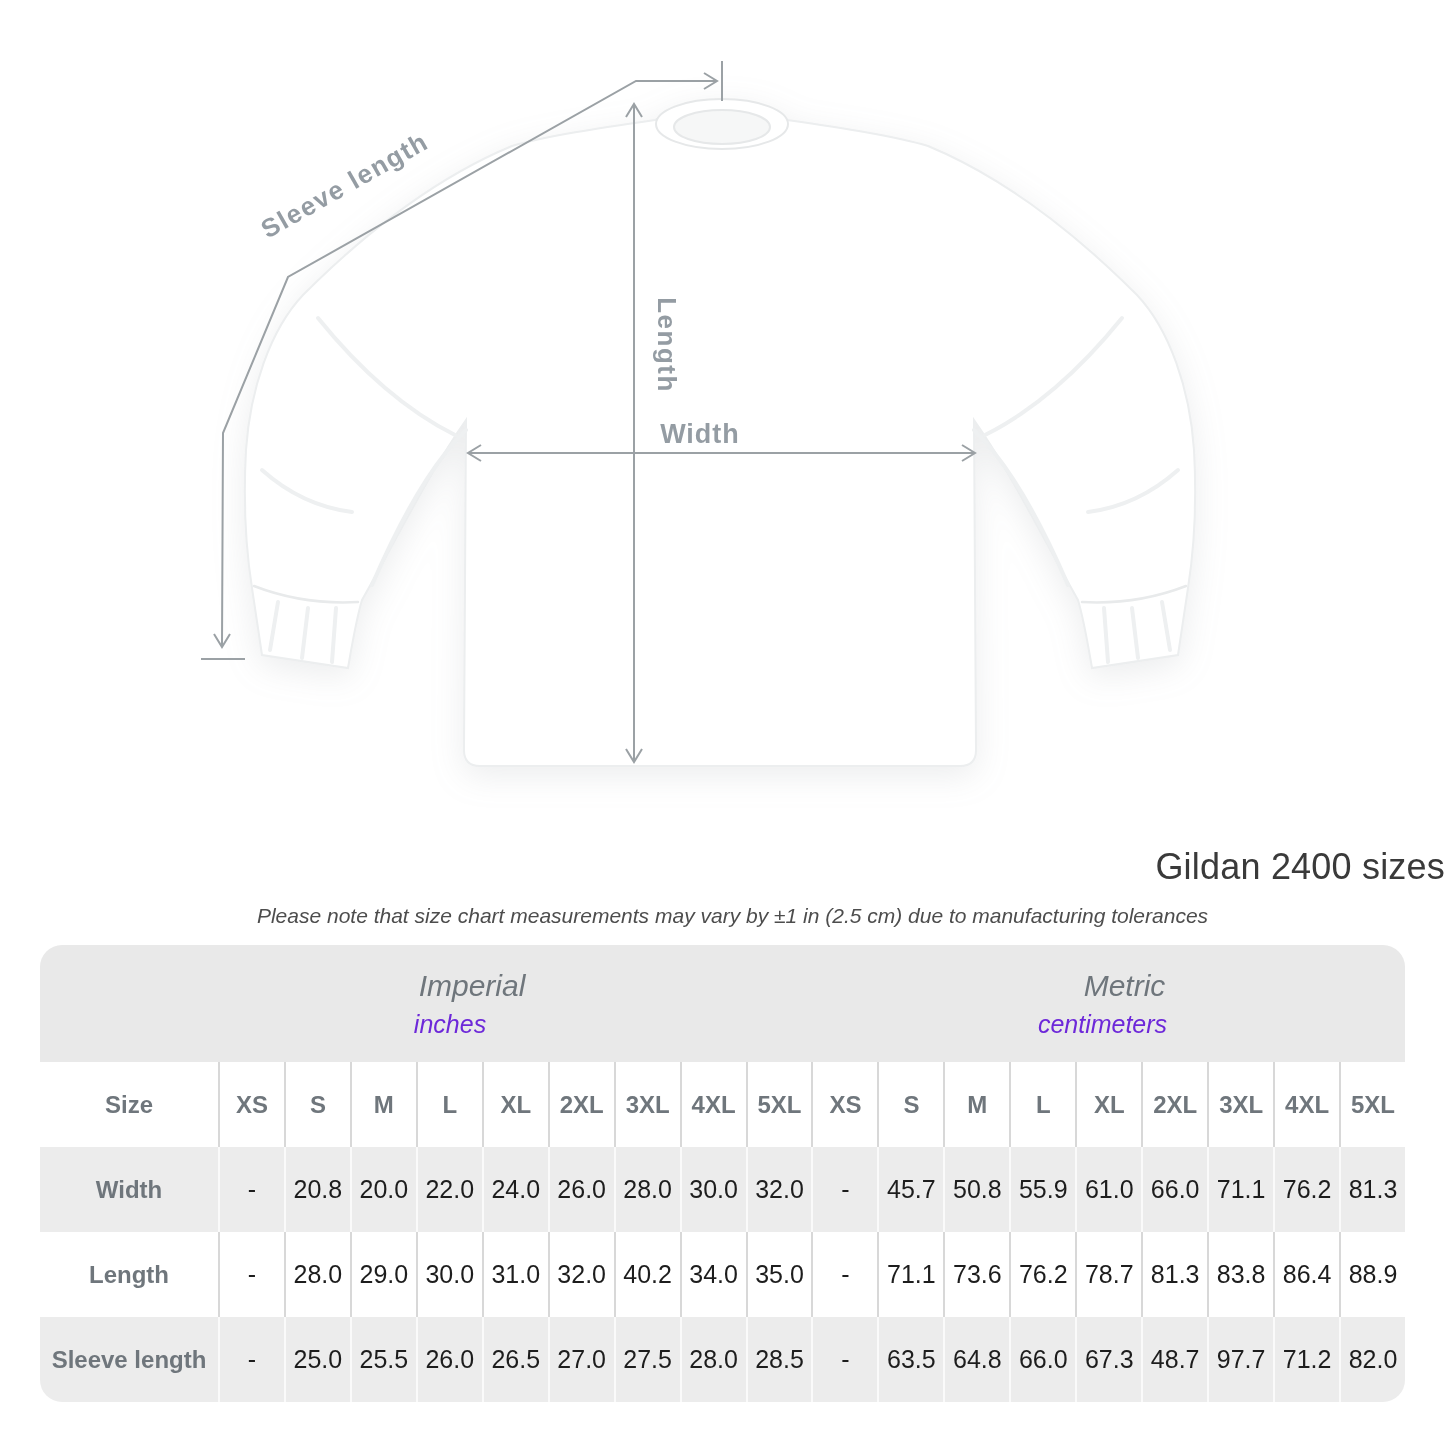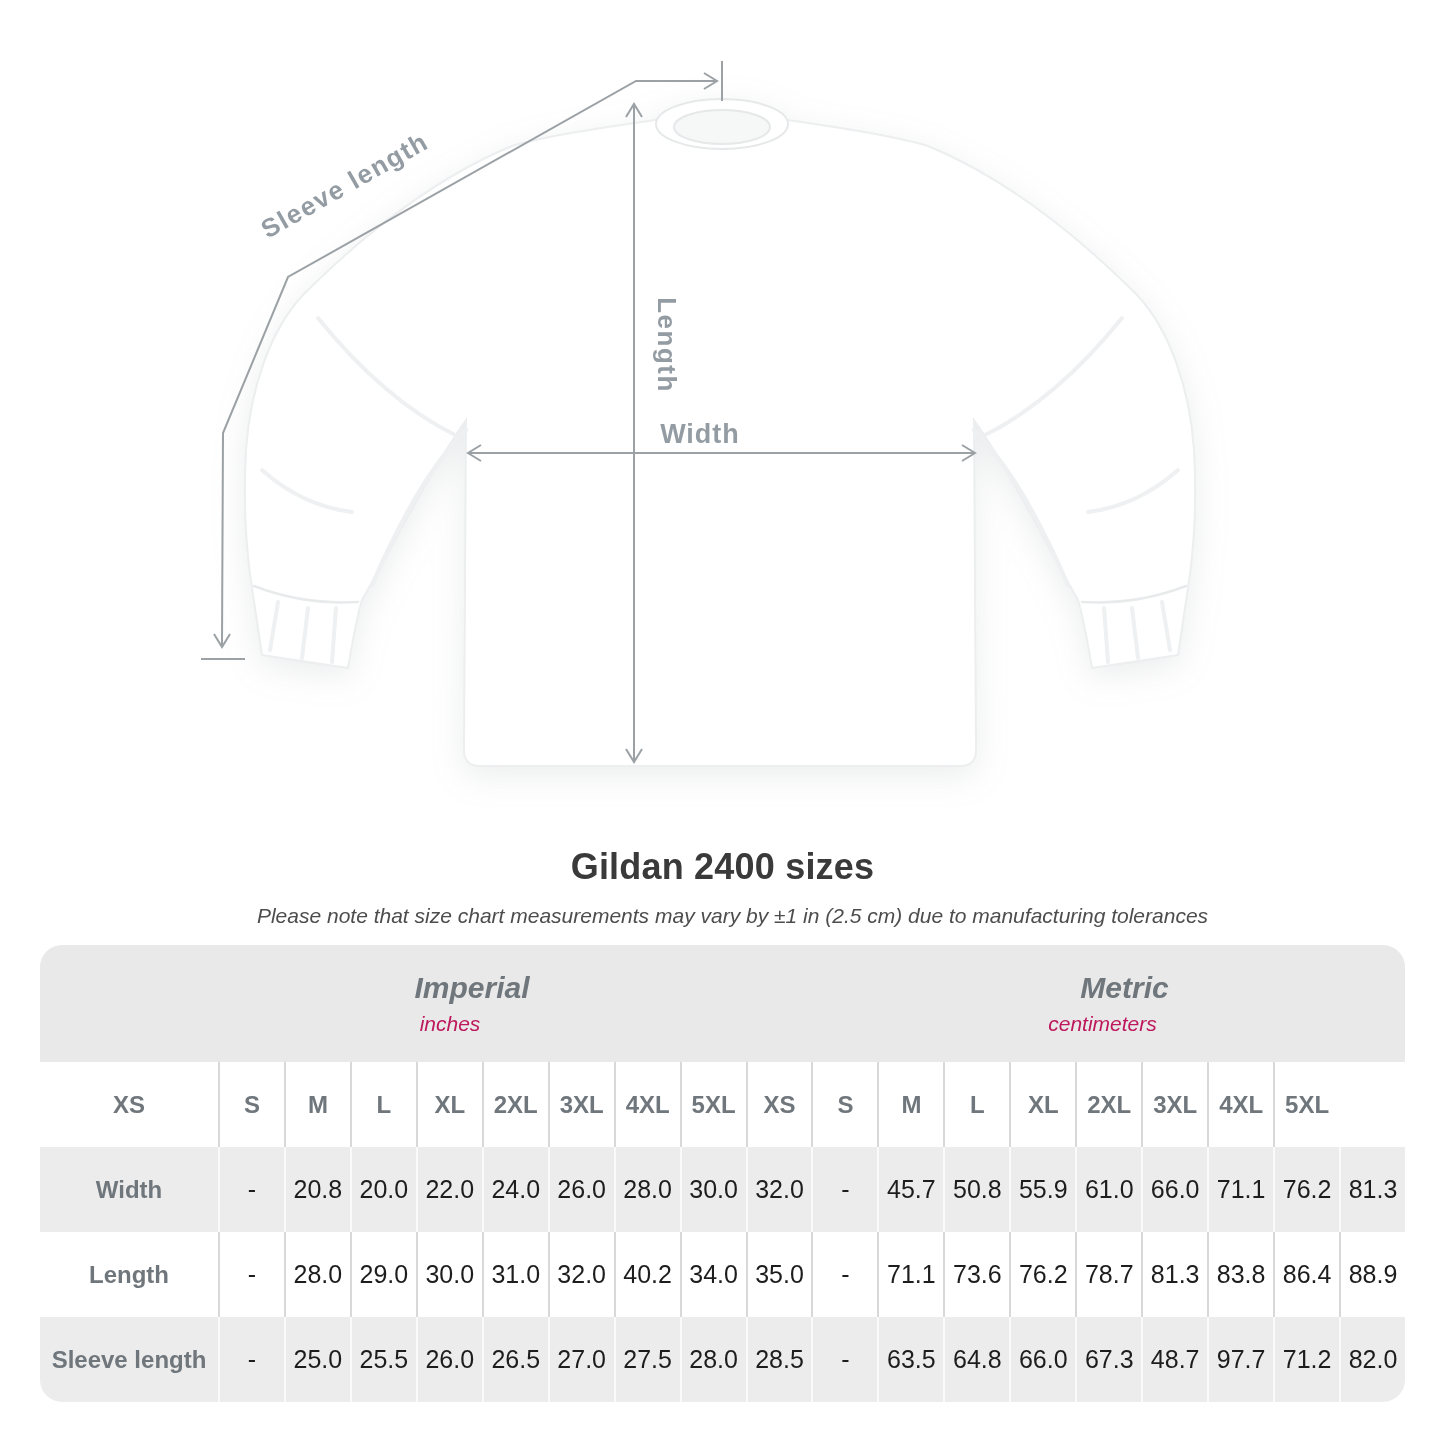--- a/index.html
+++ b/index.html
@@ -13,33 +13,33 @@
   .collar-outer{fill:#ffffff;stroke:#e6e8e9;stroke-width:2;}
   .collar-inner{fill:#f6f7f7;stroke:#e6e8e9;stroke-width:2;}
   .fold{fill:none;stroke:#eef0f1;stroke-width:4;stroke-linecap:round;}
   .seam{fill:none;stroke:#e8eaeb;stroke-width:2.5;stroke-linecap:round;}
   .mline{fill:none;stroke:var(--line-gray,#9ba1a5);stroke-width:2;}
   .dlabel{fill:var(--diagram-label,#949ca3);font-family:"Liberation Sans",sans-serif;
           font-size:26px;font-weight:700;letter-spacing:1.5px;}
   .dlabel.width{font-size:27px;letter-spacing:1px;}
 
   
-  .title{position:absolute;left:0;top:846px;width:100%;margin:0;text-align:center;
-         font-size:36px;font-weight:700;color:var(--title-color,#3a3a3a);letter-spacing:.2px;}
+  .title{position:absolute;left:0;top:846px;width:100%;margin:0;text-align:right;
+         font-size:36px;font-weight:400;color:var(--title-color,#3a3a3a);letter-spacing:.2px;}
   .subtitle{position:absolute;left:0;top:894px;width:100%;margin:10px;text-align:center;
             font-size:21px;font-style:italic;color:var(--subtitle-color,#4d4d4d);}
 
   
   .size-table{position:absolute;left:40px;top:945px;width:1365px;border-radius:22px;overflow:hidden;}
   .band{display:grid;grid-template-columns:772px 593px;height:117px;background:var(--band-bg,#e9e9e9);}
   .band-cell{display:flex;flex-direction:column;align-items:center;justify-content:center;gap:7px;}
   .band-cell.imperial{padding-left:48px;}
   .band-cell.metric{padding-right:12px;}
-  .band-name{font-size:30px;font-weight:700;font-style:italic;color:var(--label-gray,#6d747a);margin-left:44px;}
-  .band-unit{font-size:21px;font-style:italic;color:#be185d;}
+  .band-name{font-size:30px;font-weight:400;font-style:italic;color:var(--label-gray,#6d747a);margin-left:44px;}
+  .band-unit{font-size:25px;font-style:italic;color:#6d28d9;}
   .trow{display:grid;grid-template-columns:178px repeat(18,1fr);height:85px;}
   .row-white{background:#ffffff;--sep:var(--sep-on-white,#d8d8d8);}
   .row-gray{background:var(--row-gray,#ececec);--sep:var(--sep-on-gray,#fafafa);}
   .tcell{display:flex;align-items:center;justify-content:center;border-left:2px solid var(--sep);}
   .tcell:first-child{border-left:none;}
   .rowlabel,.sizehead{font-size:24px;font-weight:700;color:var(--label-gray,#6f767c);}
   .val{font-size:25px;color:var(--value-dark,#1d1d1d);}
 </style>
 </head>
 <body>
@@ -119,20 +119,21 @@
       <div class="band-cell imperial">
         <div class="band-name">Imperial</div>
         <div class="band-unit">inches</div>
       </div>
       <div class="band-cell metric">
         <div class="band-name">Metric</div>
         <div class="band-unit">centimeters</div>
       </div>
     </div>
     <div class="trow row-white" id="size-row">
+        <div class="tcell rowlabel">Size</div>
         <div class="tcell sizehead">XS</div>
         <div class="tcell sizehead">S</div>
         <div class="tcell sizehead">M</div>
         <div class="tcell sizehead">L</div>
         <div class="tcell sizehead">XL</div>
         <div class="tcell sizehead">2XL</div>
         <div class="tcell sizehead">3XL</div>
         <div class="tcell sizehead">4XL</div>
         <div class="tcell sizehead">5XL</div>
         <div class="tcell sizehead">XS</div>

